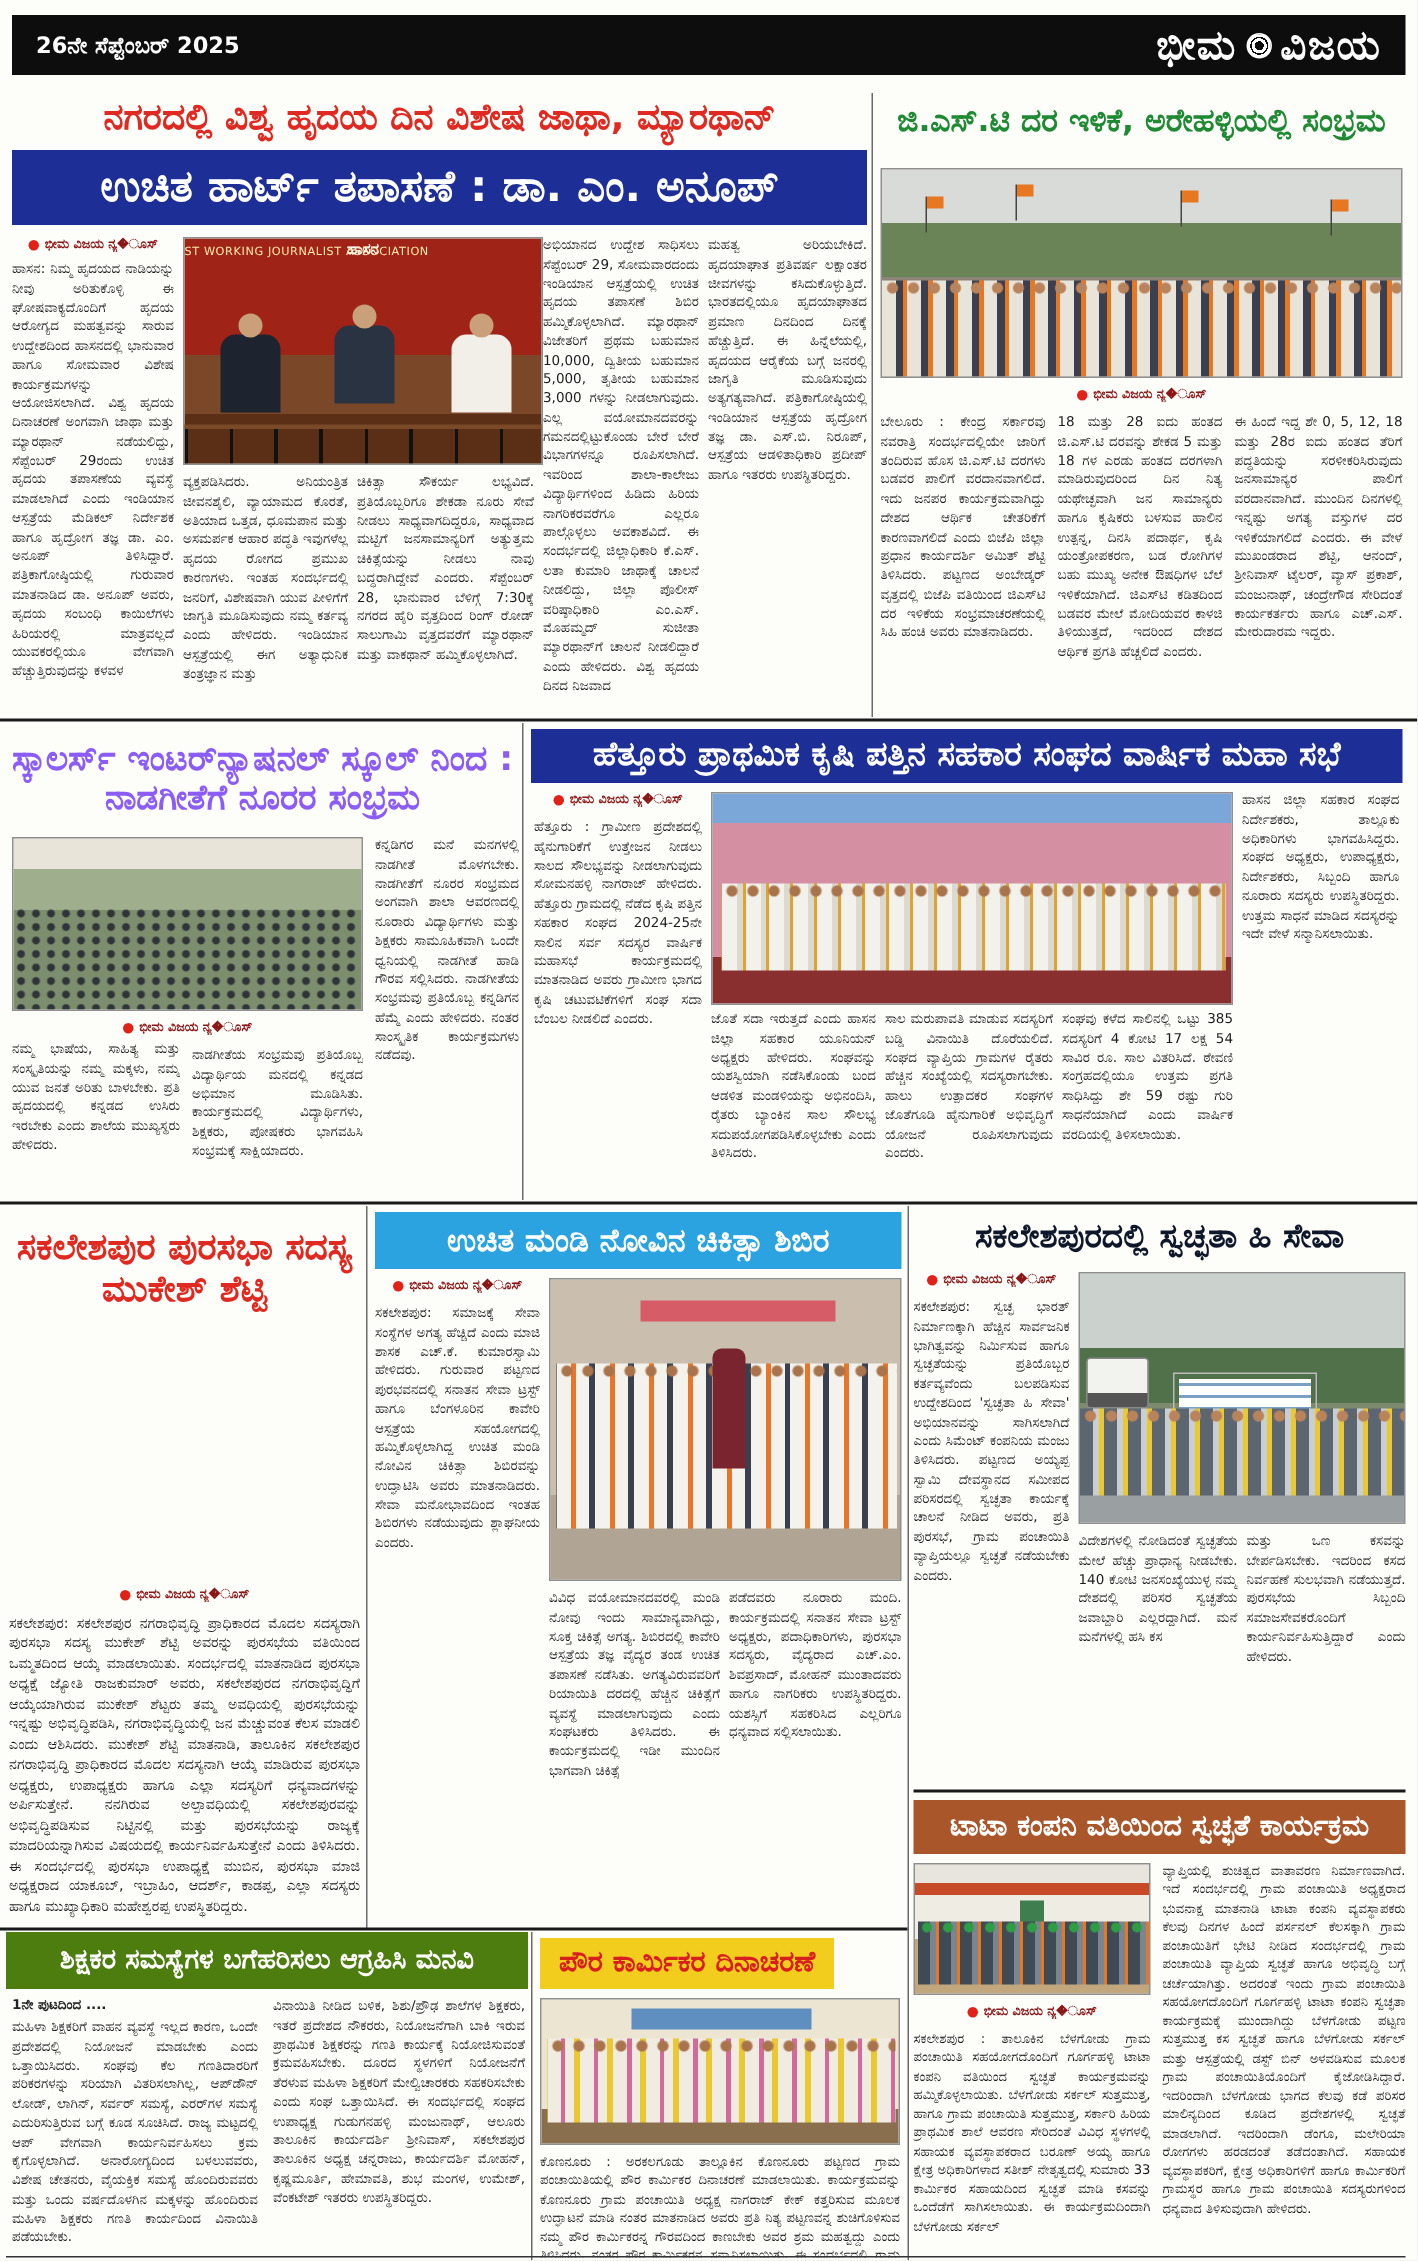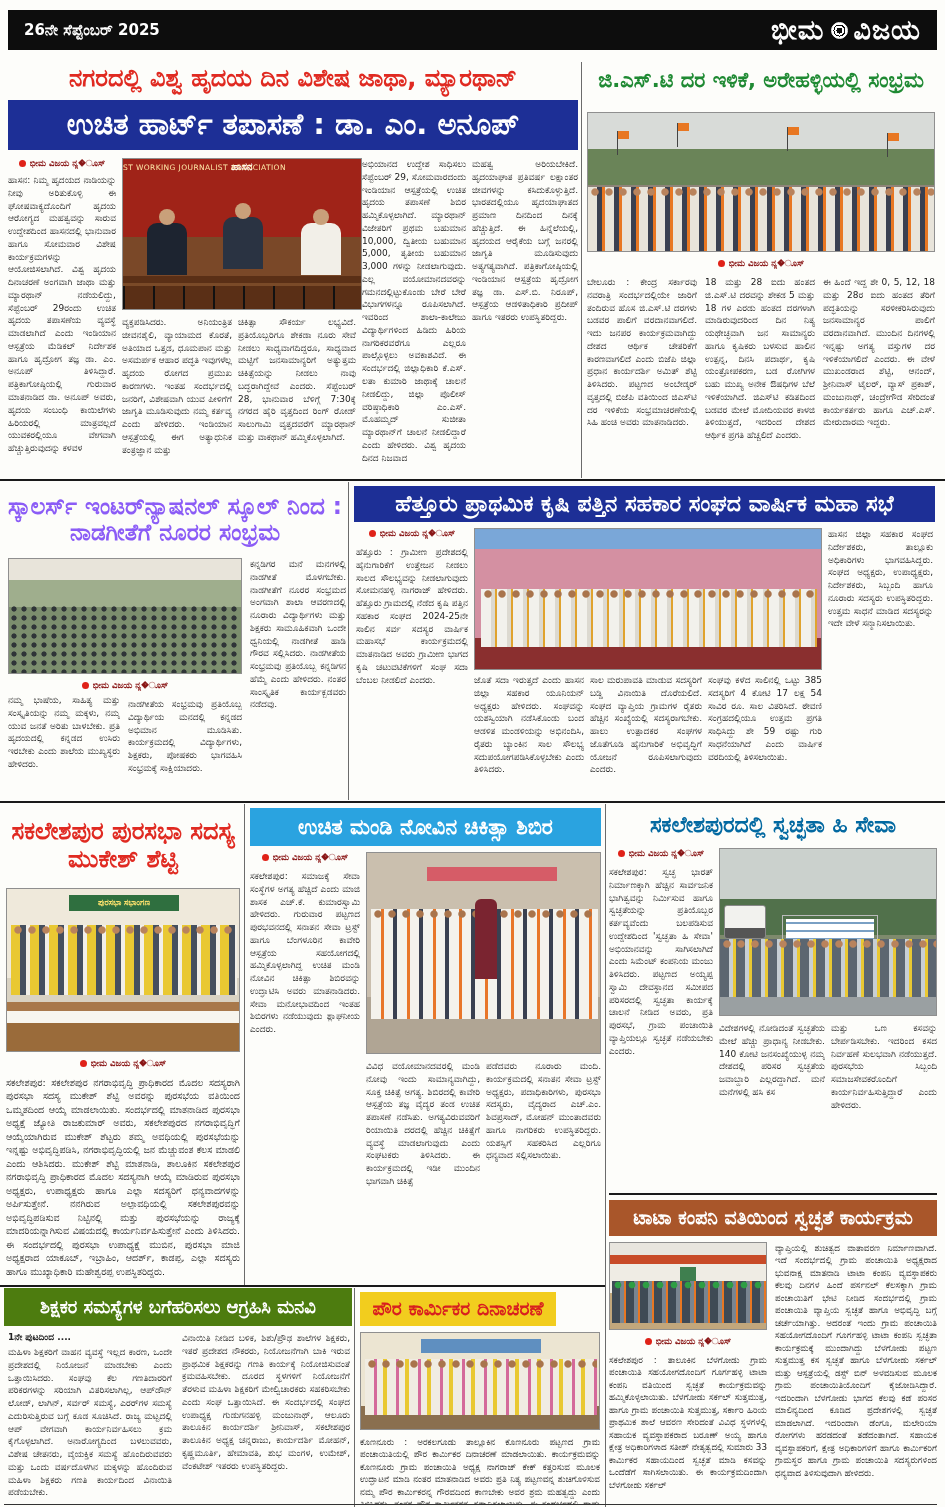--- a/index.html
+++ b/index.html
@@ -109,21 +109,21 @@
     background:linear-gradient(180deg,#cabfae 0 72%,#b0a594 72% 100%)}
   #man-banner{position:absolute;left:60px;top:14px;width:130px;height:14px;background:#d84a5a;opacity:.85}
   #man-people{left:4px;top:56px;width:227px;height:110px;
     background-image:radial-gradient(circle at 7px 5px,#a9744c 3.2px,transparent 4.2px),
                      repeating-linear-gradient(90deg,#f4f2ec 0 10px,#e8762a 10px 13px,#f4f2ec 13px 22px,#3a4050 22px 26px)}
   #man-center{position:absolute;left:108px;top:46px;width:22px;height:80px;background:#7a2430;border-radius:6px 6px 0 0}
   #man-c2{left:118px;top:256px;width:114px;height:224px}
   #man-c3{left:238px;top:256px;width:115px;height:224px}
   
   #a-swa{left:609px;top:804px;width:328px;height:392px}
-  #swa-hl{left:0;top:4px;width:328px;height:34px;color:#0369a1;font-size:22px}
+  #swa-hl{left:0;top:4px;width:328px;height:34px;color:#0f172a;font-size:22px}
   #swa-by{left:0;top:44px;width:104px}
   #swa-c1{left:0;top:62px;width:104px;height:328px}
   #swa-photo{left:110px;top:44px;width:218px;height:168px;
     background:linear-gradient(180deg,#cbd1cd 0 30%,#51714b 30% 52%,#7e8a6d 52% 66%,#9aa0a2 66% 100%)}
   #swa-banner{position:absolute;left:62px;top:66px;width:96px;height:38px;background:#fff;border:1px solid #bbb;
     background-image:repeating-linear-gradient(180deg,transparent 0 6px,#7aa0c4 6px 8px);background-clip:content-box;padding:3px}
   #swa-truck{position:absolute;left:4px;top:56px;width:42px;height:34px;background:linear-gradient(180deg,#f2f2ee 0 70%,#555 70% 100%);
     border:1px solid #888;border-radius:3px}
   #swa-people{left:0px;bottom:18px;width:218px;height:58px;
     background-image:radial-gradient(circle at 7px 5px,#b9835c 3.2px,transparent 4.2px),
@@ -222,21 +222,21 @@
     <div class="tcol" id="gst-c1">ಬೇಲೂರು : ಕೇಂದ್ರ ಸರ್ಕಾರವು ನವರಾತ್ರಿ ಸಂದರ್ಭದಲ್ಲಿಯೇ ಜಾರಿಗೆ ತಂದಿರುವ ಹೊಸ ಜಿ.ಎಸ್.ಟಿ ದರಗಳು ಬಡವರ ಪಾಲಿಗೆ ವರದಾನವಾಗಲಿದೆ. ಇದು ಜನಪರ ಕಾರ್ಯಕ್ರಮವಾಗಿದ್ದು ದೇಶದ ಆರ್ಥಿಕ ಚೇತರಿಕೆಗೆ ಕಾರಣವಾಗಲಿದೆ ಎಂದು ಬಿಜೆಪಿ ಜಿಲ್ಲಾ ಪ್ರಧಾನ ಕಾರ್ಯದರ್ಶಿ ಅಮಿತ್ ಶೆಟ್ಟಿ ತಿಳಿಸಿದರು. ಪಟ್ಟಣದ ಅಂಬೇಡ್ಕರ್ ವೃತ್ತದಲ್ಲಿ ಬಿಜೆಪಿ ವತಿಯಿಂದ ಜಿಎಸ್‌ಟಿ ದರ ಇಳಿಕೆಯ ಸಂಭ್ರಮಾಚರಣೆಯಲ್ಲಿ ಸಿಹಿ ಹಂಚಿ ಅವರು ಮಾತನಾಡಿದರು.</div>
     <div class="tcol" id="gst-c2">18 ಮತ್ತು 28 ಐದು ಹಂತದ ಜಿ.ಎಸ್.ಟಿ ದರವನ್ನು ಶೇಕಡ 5 ಮತ್ತು 18 ಗಳ ಎರಡು ಹಂತದ ದರಗಳಾಗಿ ಮಾಡಿರುವುದರಿಂದ ದಿನ ನಿತ್ಯ ಯಥೇಚ್ಛವಾಗಿ ಜನ ಸಾಮಾನ್ಯರು ಹಾಗೂ ಕೃಷಿಕರು ಬಳಸುವ ಹಾಲಿನ ಉತ್ಪನ್ನ, ದಿನಸಿ ಪದಾರ್ಥ, ಕೃಷಿ ಯಂತ್ರೋಪಕರಣ, ಬಡ ರೋಗಿಗಳ ಬಹು ಮುಖ್ಯ ಅನೇಕ ಔಷಧಿಗಳ ಬೆಲೆ ಇಳಿಕೆಯಾಗಿದೆ. ಜಿಎಸ್‌ಟಿ ಕಡಿತದಿಂದ ಬಡವರ ಮೇಲೆ ಮೋದಿಯವರ ಕಾಳಜಿ ತಿಳಿಯುತ್ತದೆ, ಇದರಿಂದ ದೇಶದ ಆರ್ಥಿಕ ಪ್ರಗತಿ ಹೆಚ್ಚಲಿದೆ ಎಂದರು.</div>
     <div class="tcol" id="gst-c3">ಈ ಹಿಂದೆ ಇದ್ದ ಶೇ 0, 5, 12, 18 ಮತ್ತು 28ರ ಐದು ಹಂತದ ತೆರಿಗೆ ಪದ್ಧತಿಯನ್ನು ಸರಳೀಕರಿಸಿರುವುದು ಜನಸಾಮಾನ್ಯರ ಪಾಲಿಗೆ ವರದಾನವಾಗಿದೆ. ಮುಂದಿನ ದಿನಗಳಲ್ಲಿ ಇನ್ನಷ್ಟು ಅಗತ್ಯ ವಸ್ತುಗಳ ದರ ಇಳಿಕೆಯಾಗಲಿದೆ ಎಂದರು. ಈ ವೇಳೆ ಮುಖಂಡರಾದ ಶೆಟ್ಟಿ, ಆನಂದ್, ಶ್ರೀನಿವಾಸ್ ಟೈಲರ್, ವ್ಯಾಸ್ ಪ್ರಕಾಶ್, ಮಂಜುನಾಥ್, ಚಂದ್ರೇಗೌಡ ಸೇರಿದಂತೆ ಕಾರ್ಯಕರ್ತರು ಹಾಗೂ ಎಚ್.ಎಸ್. ಮೇರುದಾರಮ ಇದ್ದರು.</div>
   </div>
 
   <div class="art" id="a-sch">
     <div class="hl" id="sch-hl">ಸ್ಕಾಲರ್ಸ್ ಇಂಟರ್‌ನ್ಯಾಷನಲ್ ಸ್ಕೂಲ್ ನಿಂದ : ನಾಡಗೀತೆಗೆ ನೂರರ ಸಂಭ್ರಮ</div>
     <div class="photo" id="sch-photo">
       <div id="sch-crowd"></div>
     </div>
-    <div class="tcol" id="sch-c3">ಕನ್ನಡಿಗರ ಮನೆ ಮನಗಳಲ್ಲಿ ನಾಡಗೀತೆ ಮೊಳಗಬೇಕು. ನಾಡಗೀತೆಗೆ ನೂರರ ಸಂಭ್ರಮದ ಅಂಗವಾಗಿ ಶಾಲಾ ಆವರಣದಲ್ಲಿ ನೂರಾರು ವಿದ್ಯಾರ್ಥಿಗಳು ಮತ್ತು ಶಿಕ್ಷಕರು ಸಾಮೂಹಿಕವಾಗಿ ಒಂದೇ ಧ್ವನಿಯಲ್ಲಿ ನಾಡಗೀತೆ ಹಾಡಿ ಗೌರವ ಸಲ್ಲಿಸಿದರು. ನಾಡಗೀತೆಯ ಸಂಭ್ರಮವು ಪ್ರತಿಯೊಬ್ಬ ಕನ್ನಡಿಗನ ಹೆಮ್ಮೆ ಎಂದು ಹೇಳಿದರು. ನಂತರ ಸಾಂಸ್ಕೃತಿಕ ಕಾರ್ಯಕ್ಬಡವರು ನಡೆದವು.</div>
+    <div class="tcol" id="sch-c3">ಕನ್ನಡಿಗರ ಮನೆ ಮನಗಳಲ್ಲಿ ನಾಡಗೀತೆ ಮೊಳಗಬೇಕು. ನಾಡಗೀತೆಗೆ ನೂರರ ಸಂಭ್ರಮದ ಅಂಗವಾಗಿ ಶಾಲಾ ಆವರಣದಲ್ಲಿ ನೂರಾರು ವಿದ್ಯಾರ್ಥಿಗಳು ಮತ್ತು ಶಿಕ್ಷಕರು ಸಾಮೂಹಿಕವಾಗಿ ಒಂದೇ ಧ್ವನಿಯಲ್ಲಿ ನಾಡಗೀತೆ ಹಾಡಿ ಗೌರವ ಸಲ್ಲಿಸಿದರು. ನಾಡಗೀತೆಯ ಸಂಭ್ರಮವು ಪ್ರತಿಯೊಬ್ಬ ಕನ್ನಡಿಗನ ಹೆಮ್ಮೆ ಎಂದು ಹೇಳಿದರು. ನಂತರ ಸಾಂಸ್ಕೃತಿಕ ಕಾರ್ಯಕ್ರಮಗಳು ನಡೆದವು.</div>
     <div class="byline" id="sch-by">
       <span class="dot"></span>
       <span>ಭೀಮ ವಿಜಯ ನ್ಯ�ೂಸ್</span>
     </div>
     <div class="tcol" id="sch-c1">ನಮ್ಮ ಭಾಷೆಯ, ಸಾಹಿತ್ಯ ಮತ್ತು ಸಂಸ್ಕೃತಿಯನ್ನು ನಮ್ಮ ಮಕ್ಕಳು, ನಮ್ಮ ಯುವ ಜನತೆ ಅರಿತು ಬಾಳಬೇಕು. ಪ್ರತಿ ಹೃದಯದಲ್ಲಿ ಕನ್ನಡದ ಉಸಿರು ಇರಬೇಕು ಎಂದು ಶಾಲೆಯ ಮುಖ್ಯಸ್ಥರು ಹೇಳಿದರು.</div>
     <div class="tcol" id="sch-c2">ನಾಡಗೀತೆಯ ಸಂಭ್ರಮವು ಪ್ರತಿಯೊಬ್ಬ ವಿದ್ಯಾರ್ಥಿಯ ಮನದಲ್ಲಿ ಕನ್ನಡದ ಅಭಿಮಾನ ಮೂಡಿಸಿತು. ಕಾರ್ಯಕ್ರಮದಲ್ಲಿ ವಿದ್ಯಾರ್ಥಿಗಳು, ಶಿಕ್ಷಕರು, ಪೋಷಕರು ಭಾಗವಹಿಸಿ ಸಂಭ್ರಮಕ್ಕೆ ಸಾಕ್ಷಿಯಾದರು.</div>
   </div>
 
   <div class="art" id="a-het">
     <div class="hl" id="het-hl">ಹೆತ್ತೂರು ಪ್ರಾಥಮಿಕ ಕೃಷಿ ಪತ್ತಿನ ಸಹಕಾರ ಸಂಘದ ವಾರ್ಷಿಕ ಮಹಾ ಸಭೆ</div>
@@ -249,25 +249,20 @@
       <div class="people" id="het-people"></div>
     </div>
     <div class="tcol" id="het-c5">ಹಾಸನ ಜಿಲ್ಲಾ ಸಹಕಾರ ಸಂಘದ ನಿರ್ದೇಶಕರು, ತಾಲ್ಲೂಕು ಅಧಿಕಾರಿಗಳು ಭಾಗವಹಿಸಿದ್ದರು. ಸಂಘದ ಅಧ್ಯಕ್ಷರು, ಉಪಾಧ್ಯಕ್ಷರು, ನಿರ್ದೇಶಕರು, ಸಿಬ್ಬಂದಿ ಹಾಗೂ ನೂರಾರು ಸದಸ್ಯರು ಉಪಸ್ಥಿತರಿದ್ದರು. ಉತ್ತಮ ಸಾಧನೆ ಮಾಡಿದ ಸದಸ್ಯರನ್ನು ಇದೇ ವೇಳೆ ಸನ್ಮಾನಿಸಲಾಯಿತು.</div>
     <div class="tcol" id="het-c2">ಜೊತೆ ಸದಾ ಇರುತ್ತದೆ ಎಂದು ಹಾಸನ ಜಿಲ್ಲಾ ಸಹಕಾರ ಯೂನಿಯನ್ ಅಧ್ಯಕ್ಷರು ಹೇಳಿದರು. ಸಂಘವನ್ನು ಯಶಸ್ವಿಯಾಗಿ ನಡೆಸಿಕೊಂಡು ಬಂದ ಆಡಳಿತ ಮಂಡಳಿಯನ್ನು ಅಭಿನಂದಿಸಿ, ರೈತರು ಬ್ಯಾಂಕಿನ ಸಾಲ ಸೌಲಭ್ಯ ಸದುಪಯೋಗಪಡಿಸಿಕೊಳ್ಳಬೇಕು ಎಂದು ತಿಳಿಸಿದರು.</div>
     <div class="tcol" id="het-c3">ಸಾಲ ಮರುಪಾವತಿ ಮಾಡುವ ಸದಸ್ಯರಿಗೆ ಬಡ್ಡಿ ವಿನಾಯಿತಿ ದೊರೆಯಲಿದೆ. ಸಂಘದ ವ್ಯಾಪ್ತಿಯ ಗ್ರಾಮಗಳ ರೈತರು ಹೆಚ್ಚಿನ ಸಂಖ್ಯೆಯಲ್ಲಿ ಸದಸ್ಯರಾಗಬೇಕು. ಹಾಲು ಉತ್ಪಾದಕರ ಸಂಘಗಳ ಜೊತೆಗೂಡಿ ಹೈನುಗಾರಿಕೆ ಅಭಿವೃದ್ಧಿಗೆ ಯೋಜನೆ ರೂಪಿಸಲಾಗುವುದು ಎಂದರು.</div>
     <div class="tcol" id="het-c4">ಸಂಘವು ಕಳೆದ ಸಾಲಿನಲ್ಲಿ ಒಟ್ಟು 385 ಸದಸ್ಯರಿಗೆ 4 ಕೋಟಿ 17 ಲಕ್ಷ 54 ಸಾವಿರ ರೂ. ಸಾಲ ವಿತರಿಸಿದೆ. ಠೇವಣಿ ಸಂಗ್ರಹದಲ್ಲಿಯೂ ಉತ್ತಮ ಪ್ರಗತಿ ಸಾಧಿಸಿದ್ದು ಶೇ 59 ರಷ್ಟು ಗುರಿ ಸಾಧನೆಯಾಗಿದೆ ಎಂದು ವಾರ್ಷಿಕ ವರದಿಯಲ್ಲಿ ತಿಳಿಸಲಾಯಿತು.</div>
   </div>
 
   <div class="art" id="a-muk">
     <div class="hl" id="muk-hl">ಸಕಲೇಶಪುರ ಪುರಸಭಾ ಸದಸ್ಯ ಮುಕೇಶ್ ಶೆಟ್ಟಿ</div>
-    <div class="photo" id="muk-photo">
-      <div id="muk-board">ಪುರಸಭಾ ಸಭಾಂಗಣ</div>
-      <div class="people" id="muk-people"></div>
-      <div id="muk-table"></div>
-    </div>
     <div class="byline" id="muk-by">
       <span class="dot"></span>
       <span>ಭೀಮ ವಿಜಯ ನ್ಯ�ೂಸ್</span>
     </div>
     <div class="tcol" id="muk-body">ಸಕಲೇಶಪುರ: ಸಕಲೇಶಪುರ ನಗರಾಭಿವೃದ್ಧಿ ಪ್ರಾಧಿಕಾರದ ಮೊದಲ ಸದಸ್ಯರಾಗಿ ಪುರಸಭಾ ಸದಸ್ಯ ಮುಕೇಶ್ ಶೆಟ್ಟಿ ಅವರನ್ನು ಪುರಸಭೆಯ ವತಿಯಿಂದ ಒಮ್ಮತದಿಂದ ಆಯ್ಕೆ ಮಾಡಲಾಯಿತು. ಸಂದರ್ಭದಲ್ಲಿ ಮಾತನಾಡಿದ ಪುರಸಭಾ ಅಧ್ಯಕ್ಷೆ ಜ್ಯೋತಿ ರಾಜಕುಮಾರ್ ಅವರು, ಸಕಲೇಶಪುರದ ನಗರಾಭಿವೃದ್ಧಿಗೆ ಆಯ್ಕೆಯಾಗಿರುವ ಮುಕೇಶ್ ಶೆಟ್ಟರು ತಮ್ಮ ಅವಧಿಯಲ್ಲಿ ಪುರಸಭೆಯನ್ನು ಇನ್ನಷ್ಟು ಅಭಿವೃದ್ಧಿಪಡಿಸಿ, ನಗರಾಭಿವೃದ್ಧಿಯಲ್ಲಿ ಜನ ಮೆಚ್ಚುವಂತ ಕೆಲಸ ಮಾಡಲಿ ಎಂದು ಆಶಿಸಿದರು. ಮುಕೇಶ್ ಶೆಟ್ಟಿ ಮಾತನಾಡಿ, ತಾಲೂಕಿನ ಸಕಲೇಶಪುರ ನಗರಾಭಿವೃದ್ಧಿ ಪ್ರಾಧಿಕಾರದ ಮೊದಲ ಸದಸ್ಯನಾಗಿ ಆಯ್ಕೆ ಮಾಡಿರುವ ಪುರಸಭಾ ಅಧ್ಯಕ್ಷರು, ಉಪಾಧ್ಯಕ್ಷರು ಹಾಗೂ ಎಲ್ಲಾ ಸದಸ್ಯರಿಗೆ ಧನ್ಯವಾದಗಳನ್ನು ಅರ್ಪಿಸುತ್ತೇನೆ. ನನಗಿರುವ ಅಲ್ಪಾವಧಿಯಲ್ಲಿ ಸಕಲೇಶಪುರವನ್ನು ಅಭಿವೃದ್ಧಿಪಡಿಸುವ ನಿಟ್ಟಿನಲ್ಲಿ ಮತ್ತು ಪುರಸಭೆಯನ್ನು ರಾಜ್ಯಕ್ಕೆ ಮಾದರಿಯನ್ನಾಗಿಸುವ ವಿಷಯದಲ್ಲಿ ಕಾರ್ಯನಿರ್ವಹಿಸುತ್ತೇನೆ ಎಂದು ತಿಳಿಸಿದರು. ಈ ಸಂದರ್ಭದಲ್ಲಿ ಪುರಸಭಾ ಉಪಾಧ್ಯಕ್ಷೆ ಮುಬಿನ, ಪುರಸಭಾ ಮಾಜಿ ಅಧ್ಯಕ್ಷರಾದ ಯಾಕೂಬ್, ಇಬ್ರಾಹಿಂ, ಆದರ್ಶ್, ಕಾಡಪ್ಪ, ಎಲ್ಲಾ ಸದಸ್ಯರು ಹಾಗೂ ಮುಖ್ಯಾಧಿಕಾರಿ ಮಹೇಶ್ವರಪ್ಪ ಉಪಸ್ಥಿತರಿದ್ದರು.</div>
   </div>
 
   <div class="art" id="a-man">
     <div class="hl" id="man-hl">ಉಚಿತ ಮಂಡಿ ನೋವಿನ ಚಿಕಿತ್ಸಾ ಶಿಬಿರ</div>
     <div class="byline" id="man-by">

